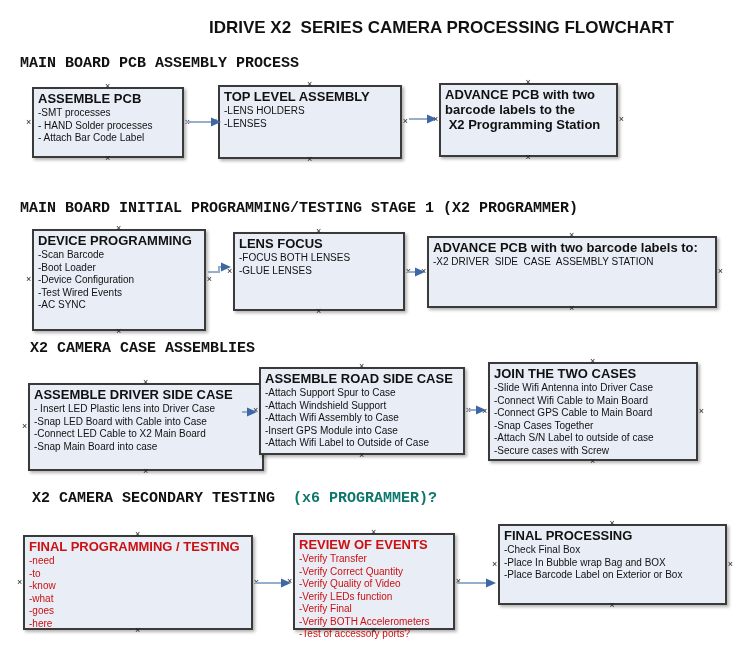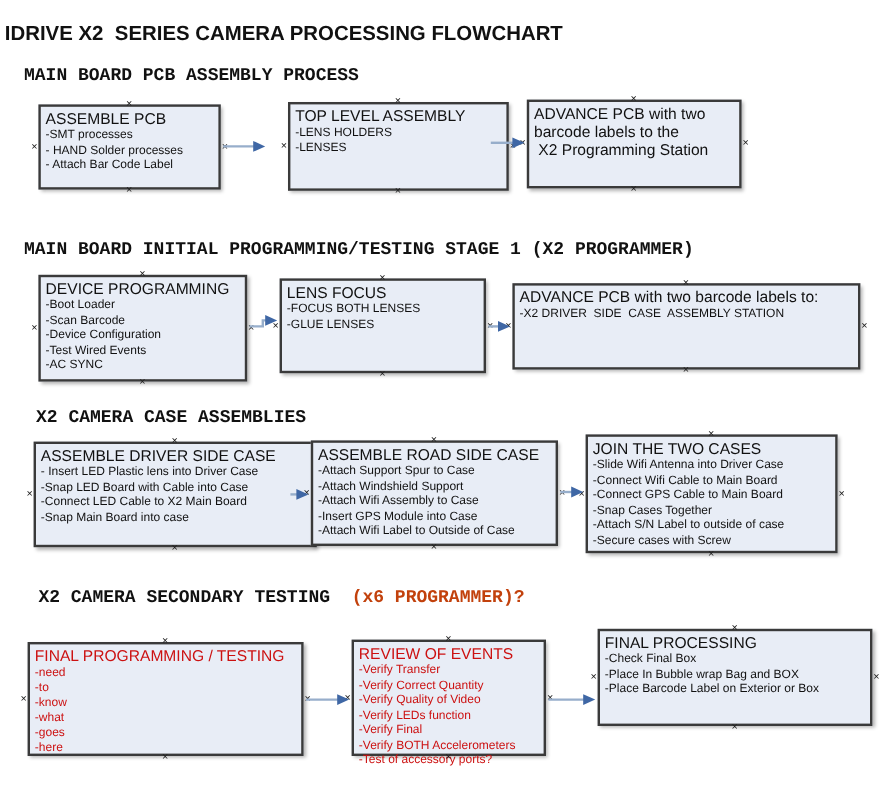--- a/index.html
+++ b/index.html
@@ -1,34 +1,34 @@
 <!DOCTYPE html>
 <html><head>
 <meta charset="utf-8">
 <style>
   html,body{margin:0;padding:0;background:#ffffff;}
   .page{
     position:relative;width:747px;height:662px;background:#ffffff;
     font-family:"Liberation Sans",sans-serif;color:#111;overflow:hidden;
   }
   .title{
-    position:absolute;left:4px;top:18px;width:658px;text-align:left;
+    position:absolute;left:16px;top:18px;width:658px;text-align:right;
     font-size:17px;font-weight:bold;color:#111;white-space:pre;
   }
   .sec-head{
     position:absolute;font-size:15px;font-weight:bold;color:#111;white-space:pre;font-family:Liberation Mono, monospace;
   }
-  .sec-head .red-part{color:#c2410c;}
+  .sec-head .red-part{color:#0f766e;}
   .box{
     position:absolute;background:#e8edf6;border:2px solid #3a3a3a;
     box-shadow:2px 2px 3px rgba(0,0,0,0.30);
     padding:2px 4px;box-sizing:border-box;overflow:visible;
   }
   .box-title{
-    font-size:13px;font-weight:normal;line-height:15px;white-space:pre-wrap;margin-bottom:1px;
+    font-size:13px;font-weight:bold;line-height:15px;white-space:pre-wrap;margin-bottom:1px;
   }
   .box-line{
     font-size:10px;line-height:12.5px;white-space:pre;
   }
   .box.red .box-title,.box.red .box-line{color:#cc1111;}
   
   .xm{position:absolute;font-size:9px;line-height:9px;color:#222;font-weight:normal;}
   .xm::before{content:"\00d7";}
   .xm.t{top:-7px;left:50%;margin-left:-3px;}
   .xm.b{bottom:-7px;left:50%;margin-left:-3px;}
@@ -52,47 +52,47 @@
     <span class="xm t"></span>
       <span class="xm b"></span>
       <span class="xm l"></span>
       <span class="xm r"></span>
     <div class="box-title">ASSEMBLE PCB</div>
     <div class="box-line">-SMT processes</div>
     <div class="box-line">- HAND Solder processes</div>
     <div class="box-line">- Attach Bar Code Label</div>
   </div>
 
-  <div class="box" style="left:240px;top:85px;width:184px;height:74px">
+  <div class="box" style="left:218px;top:85px;width:184px;height:74px">
     <span class="xm t"></span>
       <span class="xm b"></span>
       <span class="xm l"></span>
       <span class="xm r"></span>
     <div class="box-title">TOP LEVEL ASSEMBLY</div>
     <div class="box-line">-LENS HOLDERS</div>
     <div class="box-line">-LENSES</div>
   </div>
 
   <div class="box" style="left:439px;top:83px;width:179px;height:74px">
     <span class="xm t"></span>
       <span class="xm b"></span>
       <span class="xm l"></span>
       <span class="xm r"></span>
     <div class="box-title">ADVANCE PCB with two barcode labels to the
  X2 Programming Station</div>
   </div>
 
-  <div class="box" style="left:32px;top:229px;width:174px;height:89px">
+  <div class="box" style="left:32px;top:229px;width:174px;height:102px">
     <span class="xm t"></span>
       <span class="xm b"></span>
       <span class="xm l"></span>
       <span class="xm r"></span>
     <div class="box-title">DEVICE PROGRAMMING</div>
+    <div class="box-line">-Scan Barcode</div>
     <div class="box-line">-Boot Loader</div>
-    <div class="box-line">-Scan Barcode</div>
     <div class="box-line">-Device Configuration</div>
     <div class="box-line">-Test Wired Events</div>
     <div class="box-line">-AC SYNC</div>
   </div>
 
   <div class="box" style="left:233px;top:232px;width:172px;height:79px">
     <span class="xm t"></span>
       <span class="xm b"></span>
       <span class="xm l"></span>
       <span class="xm r"></span>
@@ -103,21 +103,21 @@
 
   <div class="box" style="left:427px;top:236px;width:290px;height:72px">
     <span class="xm t"></span>
       <span class="xm b"></span>
       <span class="xm l"></span>
       <span class="xm r"></span>
     <div class="box-title">ADVANCE PCB with two barcode labels to:</div>
     <div class="box-line">-X2 DRIVER  SIDE  CASE  ASSEMBLY STATION</div>
   </div>
 
-  <div class="box" style="left:28px;top:368px;width:236px;height:88px">
+  <div class="box" style="left:28px;top:383px;width:236px;height:88px">
     <span class="xm t"></span>
       <span class="xm b"></span>
       <span class="xm l"></span>
       <span class="xm r"></span>
     <div class="box-title">ASSEMBLE DRIVER SIDE CASE</div>
     <div class="box-line">- Insert LED Plastic lens into Driver Case</div>
     <div class="box-line">-Snap LED Board with Cable into Case</div>
     <div class="box-line">-Connect LED Cable to X2 Main Board</div>
     <div class="box-line">-Snap Main Board into case</div>
   </div>

